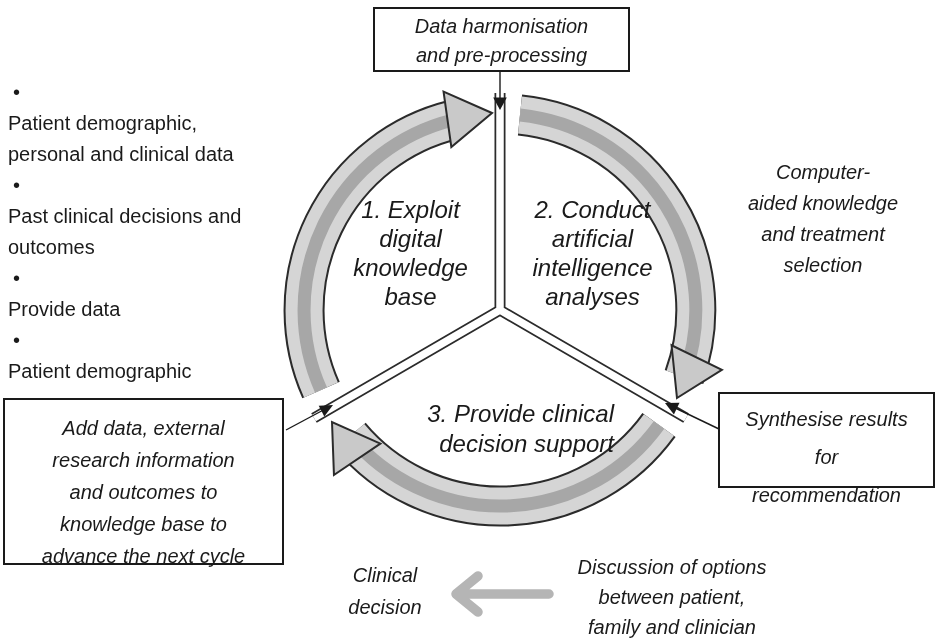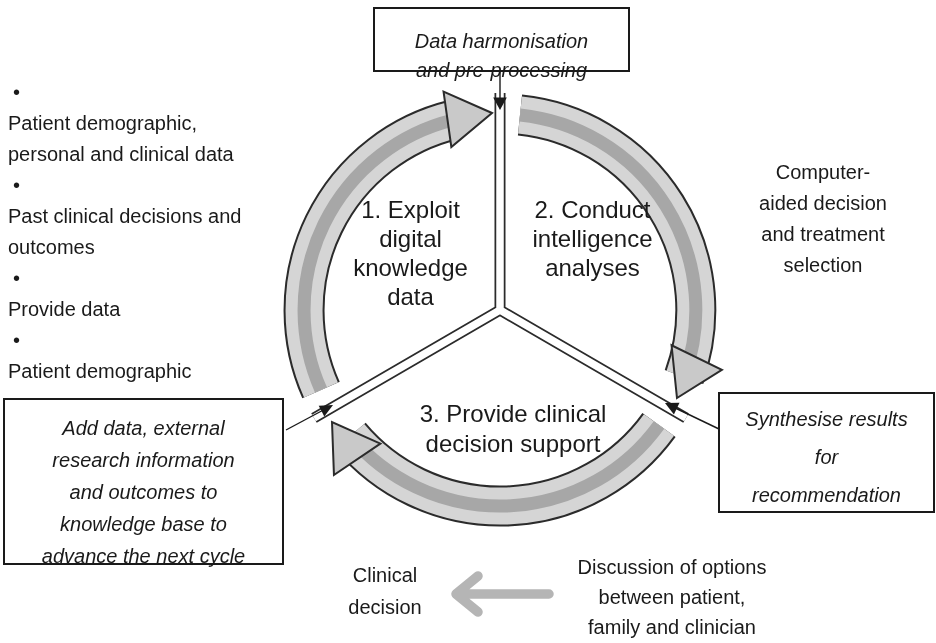--- a/index.html
+++ b/index.html
@@ -2,21 +2,21 @@
 <html><head>
 <meta charset="utf-8">
 <style>
   html,body{margin:0;padding:0;}
   body{
     width:936px;height:643px;position:relative;background:#ffffff;
     font-family:"Liberation Sans",sans-serif;color:#1a1a1a;overflow:hidden;
   }
   *{box-sizing:border-box;}
   #wheel{position:absolute;left:0;top:0;}
-  .textblock{position:absolute;text-align:center;font-size:20px;line-height:29px;}
+  .textblock{position:absolute;text-align:center;font-size:20px;line-height:29px;font-style:italic;}
   .box{
     position:absolute;border:2.5px solid #1a1a1a;background:#ffffff;
     text-align:center;font-style:italic;font-size:20px;
   }
   .bullets{position:absolute;left:8px;top:77px;width:320px;font-size:20px;line-height:31px;}
   .bullet-item{display:flex;flex-direction:column;}
   .dot{width:30px;flex:0 0 30px;padding-left:5px;}
   .dot::before{content:"\2022";}
   .step{font-size:24px;}
 </style>
@@ -87,60 +87,61 @@
   <div class="bullet-item">
     <span class="dot"></span>
     <div>Patient demographic</div>
   </div>
   <div class="bullet-item">
     <span class="dot"></span>
     <div>Cost information</div>
   </div>
 </div>
 
-<div class="box" style="left:373px;top:7px;width:257px;height:65px;line-height:29px;padding-top:18px;">
+<div class="box" style="left:373px;top:7px;width:257px;height:65px;line-height:29px;padding-top:3px;">
   <div>Data harmonisation</div>
   <div>and pre-processing</div>
 </div>
 
 <div class="textblock" style="left:712px;top:157px;width:222px;line-height:31px;">
   <div>Computer-</div>
-  <div>aided decision</div>
+  <div>aided knowledge</div>
   <div>and treatment</div>
   <div>selection</div>
 </div>
 
-<div class="box" style="left:718px;top:392px;width:217px;height:121px;line-height:38px;padding-top:6px;">
+<div class="box" style="left:718px;top:392px;width:217px;height:96px;line-height:38px;padding-top:6px;">
   <div>Synthesise results</div>
   <div>for</div>
   <div>recommendation</div>
 </div>
 
 <div class="box" style="left:3px;top:398px;width:281px;height:167px;line-height:32px;padding-top:12px;">
   <div>Add data, external</div>
   <div>research information</div>
   <div>and outcomes to</div>
   <div>knowledge base to</div>
   <div>advance the next cycle</div>
 </div>
 
 <div class="textblock step" style="left:338px;top:195px;width:145px;">
   <div>1. Exploit</div>
   <div>digital</div>
   <div>knowledge</div>
-  <div>data</div>
+  <div>base</div>
 </div>
 
 <div class="textblock step" style="left:520px;top:195px;width:145px;">
   <div>2. Conduct</div>
+  <div>artificial</div>
   <div>intelligence</div>
   <div>analyses</div>
 </div>
 
-<div class="textblock step" style="left:403px;top:399px;width:220px;line-height:30px;">
+<div class="textblock step" style="left:394px;top:399px;width:220px;line-height:30px;text-align:right;">
   <div>3. Provide clinical</div>
   <div>decision support</div>
 </div>
 
 <div class="textblock" style="left:325px;top:559px;width:120px;line-height:32px;">
   <div>Clinical</div>
   <div>decision</div>
 </div>
 
 <div class="textblock" style="left:563px;top:552px;width:218px;line-height:30px;">

